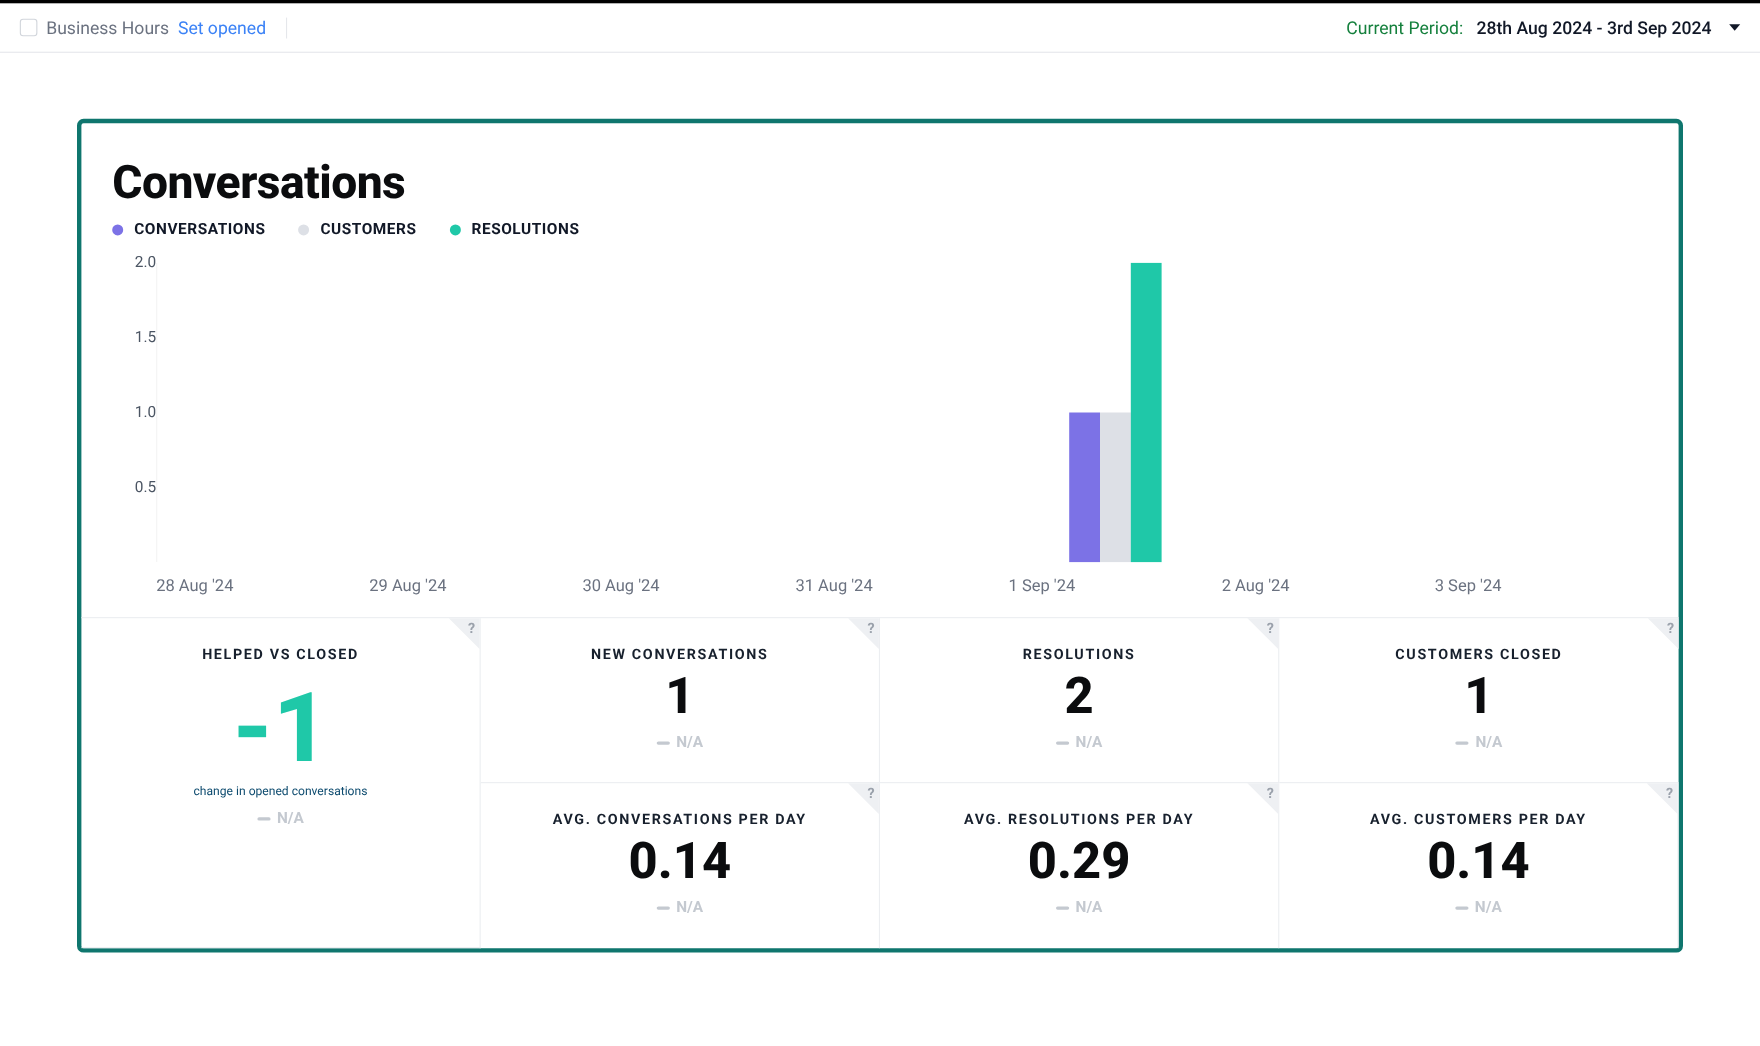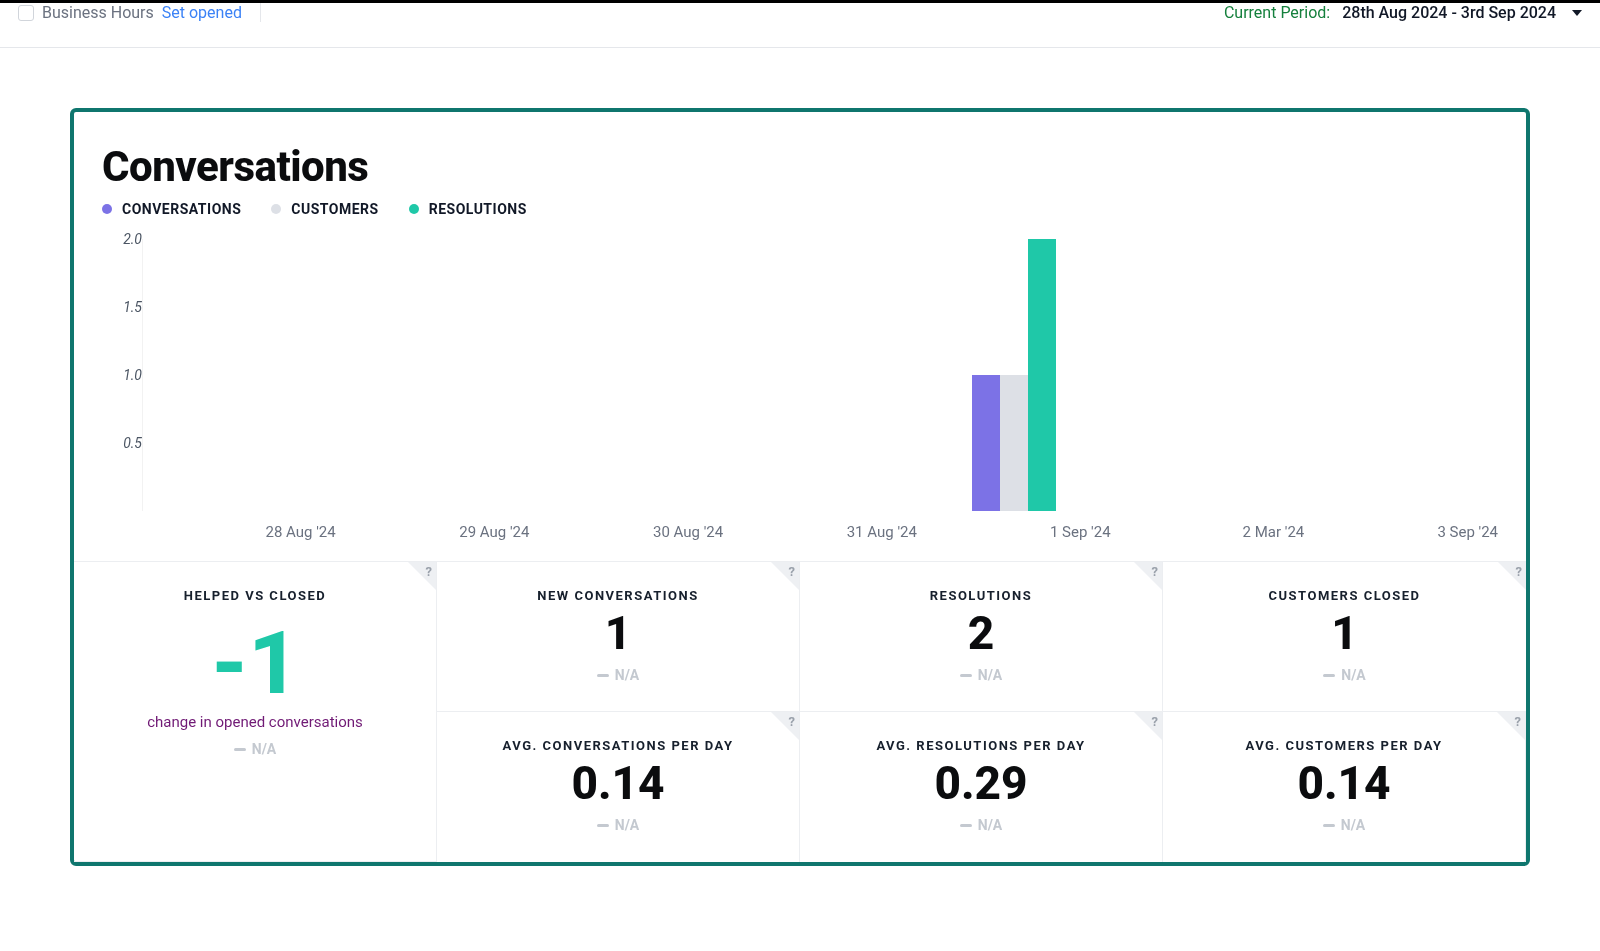--- a/index.html
+++ b/index.html
@@ -6,21 +6,21 @@
     html, body {
       font-family: -apple-system, BlinkMacSystemFont, "Segoe UI", Roboto, Helvetica, Arial, sans-serif;
       background: #fff;
       color: #17202d;
       width: 1600px;
     }
     
     .topbar {
       height: 48px;
       display: flex;
-      align-items: flex-start;
+      align-items: center;
       border-top: 3px solid #000;
       border-bottom: 1px solid #e5e7eb;
       font-size: 16px;
       gap: 33px;
     }
     .topbar-section {
       display: flex;
       align-items: center;
       padding: 0 18px;
       border-right: 1px solid #e5e7eb;
@@ -73,21 +73,20 @@
     .chart-row { display: flex; }
     .y-axis {
       width: 40px;
       position: relative;
       display: flex; flex-direction: column; justify-content: space-between;
       align-items: flex-end;
       font-size: 14px;
       color: #4b5563;
       padding-bottom: 0;
       height: 272px;
-      font-style: italic;
     }
     .y-tick { height: 0; line-height: 0; transform: translateY(-50%); }
     .plot {
       flex: 1;
       height: 272px;
       border-left: 1px solid rgba(0,0,0,0.05);
       position: relative;
       display: flex;
       align-items: flex-end;
     }
@@ -112,21 +111,21 @@
       width: 28px;
     }
     .x-labels-row {
       display: flex;
       padding-left: 40px;
       margin-top: 12px;
       margin-bottom: 10px;
     }
     .x-label {
       flex: 1;
-      text-align: right;
+      text-align: left;
       font-size: 15px;
       color: #6b7280;
     }
 
     
     .kpi-grid {
       display: grid;
       grid-template-columns: repeat(4, 1fr);
       grid-template-rows: 1fr 1fr;
       border-top: 1px solid #eceef1;
@@ -171,22 +170,22 @@
       color: #0b0c0e;
       line-height: 1.05;
       margin-top: 6px;
     }
     .kpi.span2 .kpi-value {
       font-size: 88px;
       color: #1fc8a8;
       margin-top: 14px;
     }
     .kpi-sub {
-      font-size: 15px;
-      color: #701a75;
+      font-size: 11px;
+      color: #0c4a6e;
       margin-top: 4px;
     }
     .kpi-na {
       display: flex; align-items: center; gap: 6px;
       font-size: 14px;
       font-weight: 700;
       color: #c4c9d0;
       margin-top: 10px;
     }
     .na-dash {
@@ -292,21 +291,21 @@
                 </div>
               </div>
           </div>
         </div>
         <div class="x-labels-row" id="x-labels">
             <div class="x-label">28 Aug '24</div>
             <div class="x-label">29 Aug '24</div>
             <div class="x-label">30 Aug '24</div>
             <div class="x-label">31 Aug '24</div>
             <div class="x-label">1 Sep '24</div>
-            <div class="x-label">2 Mar '24</div>
+            <div class="x-label">2 Aug '24</div>
             <div class="x-label">3 Sep '24</div>
           </div>
       </div>
     </div>
 
     <div class="kpi-grid">
 
       <div class="kpi span2">
         <div class="corner"></div>
         <div class="qmark">?</div>

